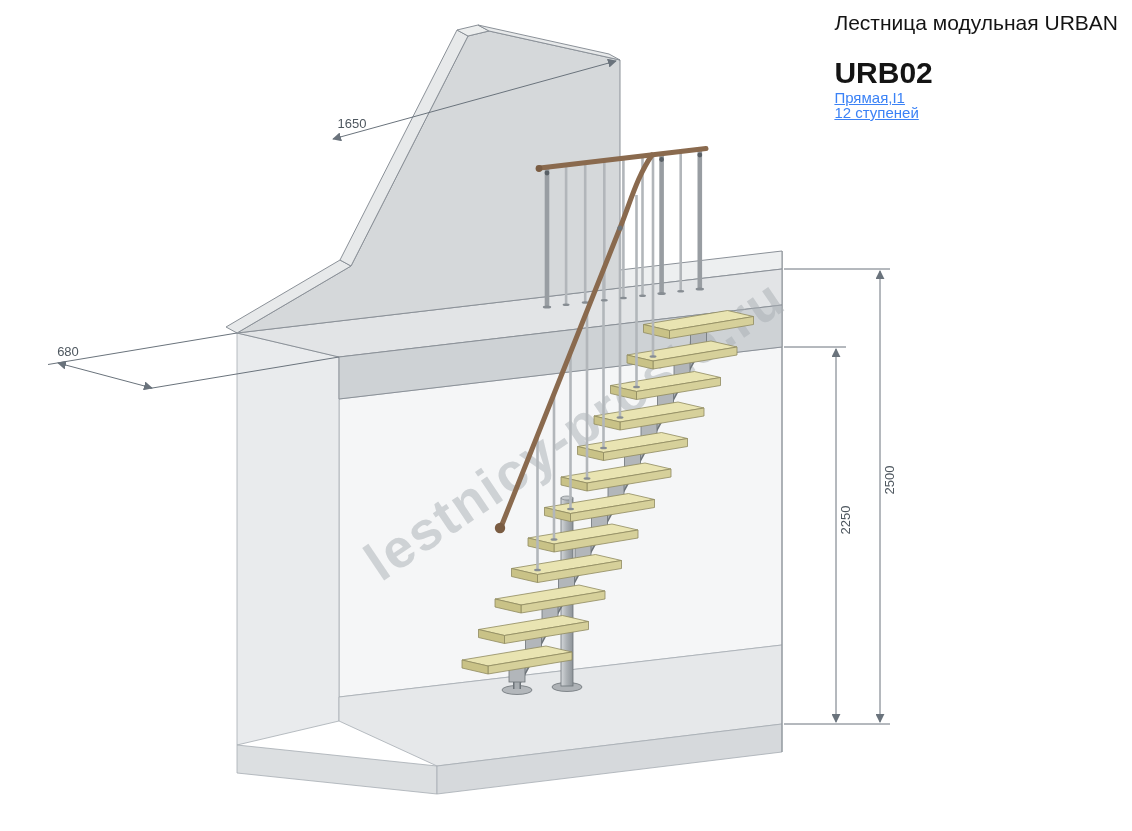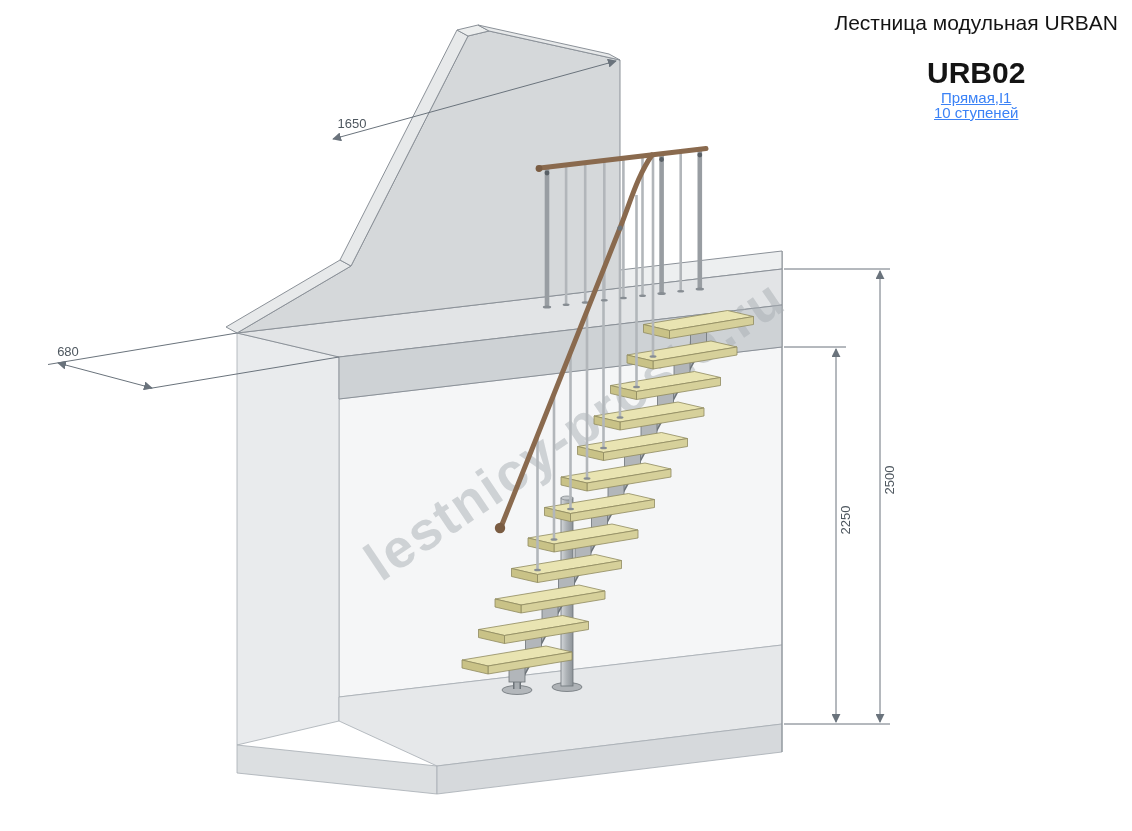--- a/index.html
+++ b/index.html
@@ -7,21 +7,21 @@
         font-family:"Liberation Sans",sans-serif;}
   svg{position:absolute;left:0;top:0;}
   .edge{stroke:#8b9198;stroke-width:1;stroke-linejoin:round;}
   .edge-light{stroke:#a6acb2;stroke-width:.8;stroke-linejoin:round;}
   .dim{stroke:#6a737c;stroke-width:1;fill:none;}
   .dimtext{font:13px "Liberation Sans",sans-serif;fill:#4e575f;}
   .watermark{font:bold 54px "Liberation Sans",sans-serif;fill:#a9afb4;opacity:.5;letter-spacing:2px;}
   .rail{stroke:#8a6a4e;stroke-width:5;fill:none;stroke-linecap:round;}
   .bal{stroke:#b2b6ba;stroke-width:2.6;}
   .bal-post{stroke:#989da2;stroke-width:4.6;}
-  .title-block{position:absolute;top:10px;right:14px;text-align:center;color:#141414;}
+  .title-block{position:absolute;top:10px;right:14px;text-align:left;color:#141414;}
   .title-line1{font-size:21px;line-height:26px;}
   .title-model{font-size:30px;font-weight:bold;line-height:34px;margin-top:20px;}
   .title-small{font-size:15px;line-height:15px;color:#3b82f6;text-decoration:underline;}
 </style>
 </head>
 <body>
 
 <div class="page">
 
 <svg width="1132" height="831" viewBox="0 0 1132 831">
@@ -171,16 +171,16 @@
       <line class="dim" x1="836" y1="349" x2="836" y2="722" marker-start="url(#dimArrow)" marker-end="url(#dimArrow)"></line>
       <text class="dimtext" x="850" y="520" text-anchor="middle" transform="rotate(-90 850 520)">2250</text>
     </g>
   </g>
 </svg>
 
 <div class="title-block">
   <div class="title-line1">Лестница модульная URBAN</div>
   <div class="title-model">URB02</div>
   <div class="title-small">Прямая,I1</div>
-  <div class="title-small">10 ступеней</div>
+  <div class="title-small">12 ступеней</div>
 </div>
 
 </div>
 
 </body></html>

